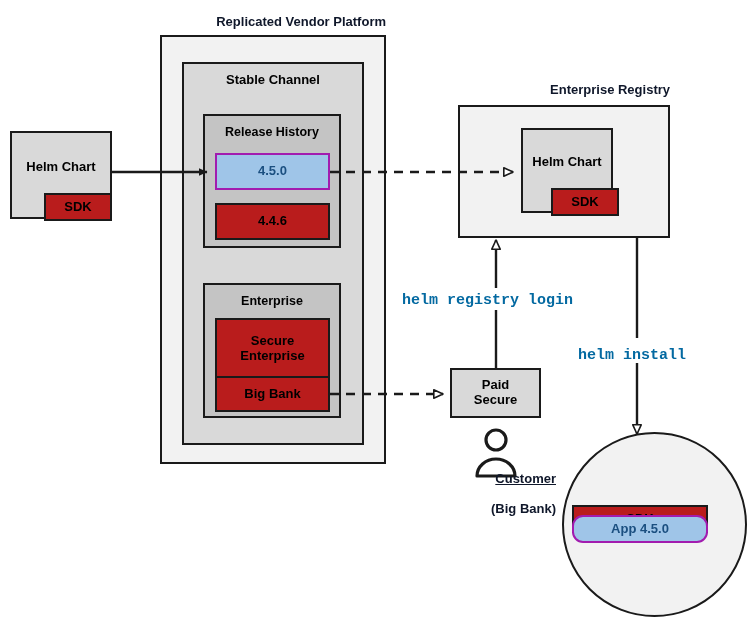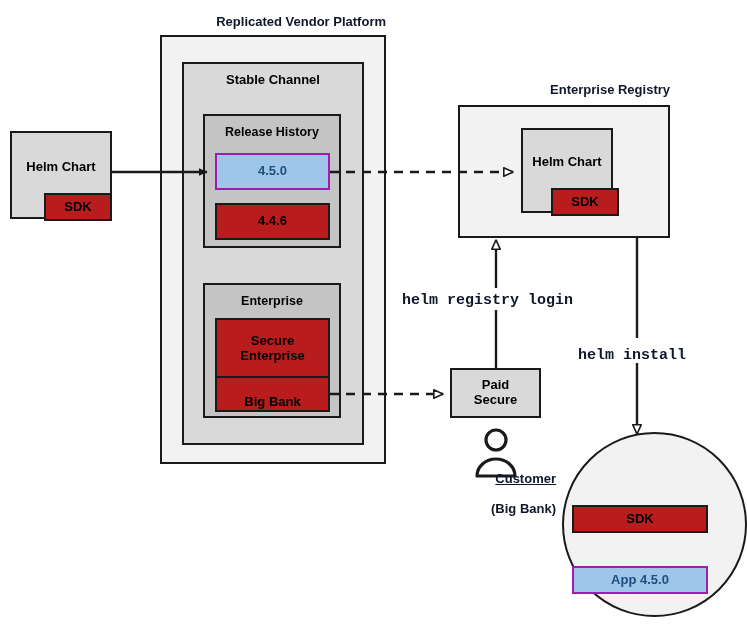--- a/index.html
+++ b/index.html
@@ -52,21 +52,21 @@
   .node-top {
     align-items: flex-start;
     padding-top: 9px;
   }
 
   .mono {
     position: absolute;
     font-family: "Liberation Mono", "DejaVu Sans Mono", monospace;
     font-weight: bold;
     font-size: 15px;
-    color: #0f172a;
+    color: #0369a1;
     white-space: nowrap;
   }
 
   .circle {
     position: absolute;
     border: 2px solid #1a1a1a;
     border-radius: 50%;
     background: #f2f2f2;
     box-sizing: border-box;
   }
@@ -112,21 +112,21 @@
 
   <div class="node box fill-mid node-top" style="left:203px; top:283px; width:138px; height:135px; font-size:12.5px;">
     <span>Enterprise</span>
   </div>
 
   <div class="node box fill-white" style="left:215px; top:318px; width:115px; height:62px; font-size:13px; white-space:pre-line;">
     <span>Secure
 Enterprise</span>
   </div>
 
-  <div class="node box fill-white" style="left:215px; top:376px; width:115px; height:36px; font-size:13px;align-items:flex-end;">
+  <div class="node box fill-white" style="left:215px; top:376px; width:115px; height:36px; font-size:13px;">
     <span>Big Bank</span>
   </div>
 
   <div class="node box fill-light" style="left:10px; top:131px; width:102px; height:88px; font-size:13px;">
     <span style="margin-bottom:16px;">Helm Chart</span>
   </div>
   <div class="node box fill-white" style="left:44px; top:193px; width:68px; height:28px; font-size:13px;">
     <span>SDK</span>
   </div>
 
@@ -151,21 +151,21 @@
     </svg>
   </div>
   <div class="title-label" style="left:436px; top:471px; width:120px;text-decoration:underline;">Customer</div>
   <div class="title-label" style="left:436px; top:501px; width:120px;">(Big Bank)</div>
 
   <div class="circle" style="left:562px; top:432px; width:185px; height:185px;"></div>
 
   <div class="node box fill-white" style="left:572px; top:505px; width:136px; height:28px; font-size:13px;">
     <span>SDK</span>
   </div>
-  <div class="node blue-border fill-blue blue-text" style="left:572px; top:566px; width:136px; height:28px; font-size:13px;">
+  <div class="node blue-border fill-blue blue-text" style="left:572px; top:515px; width:136px; height:28px; font-size:13px;border-radius:11px;">
     <span>App 4.5.0</span>
   </div>
 
   <div class="mono" style="left:402px; top:292px;">helm registry login</div>
   <div class="mono" style="left:578px; top:347px;">helm install</div>
 
   <svg class="edges">
     <defs>
       <marker id="arrow-solid" markerWidth="9" markerHeight="9" refX="8" refY="4.5" orient="auto" markerUnits="userSpaceOnUse">
         <path d="M0,0.7 L8.5,4.5 L0,8.3 z" fill="#1a1a1a"></path>

